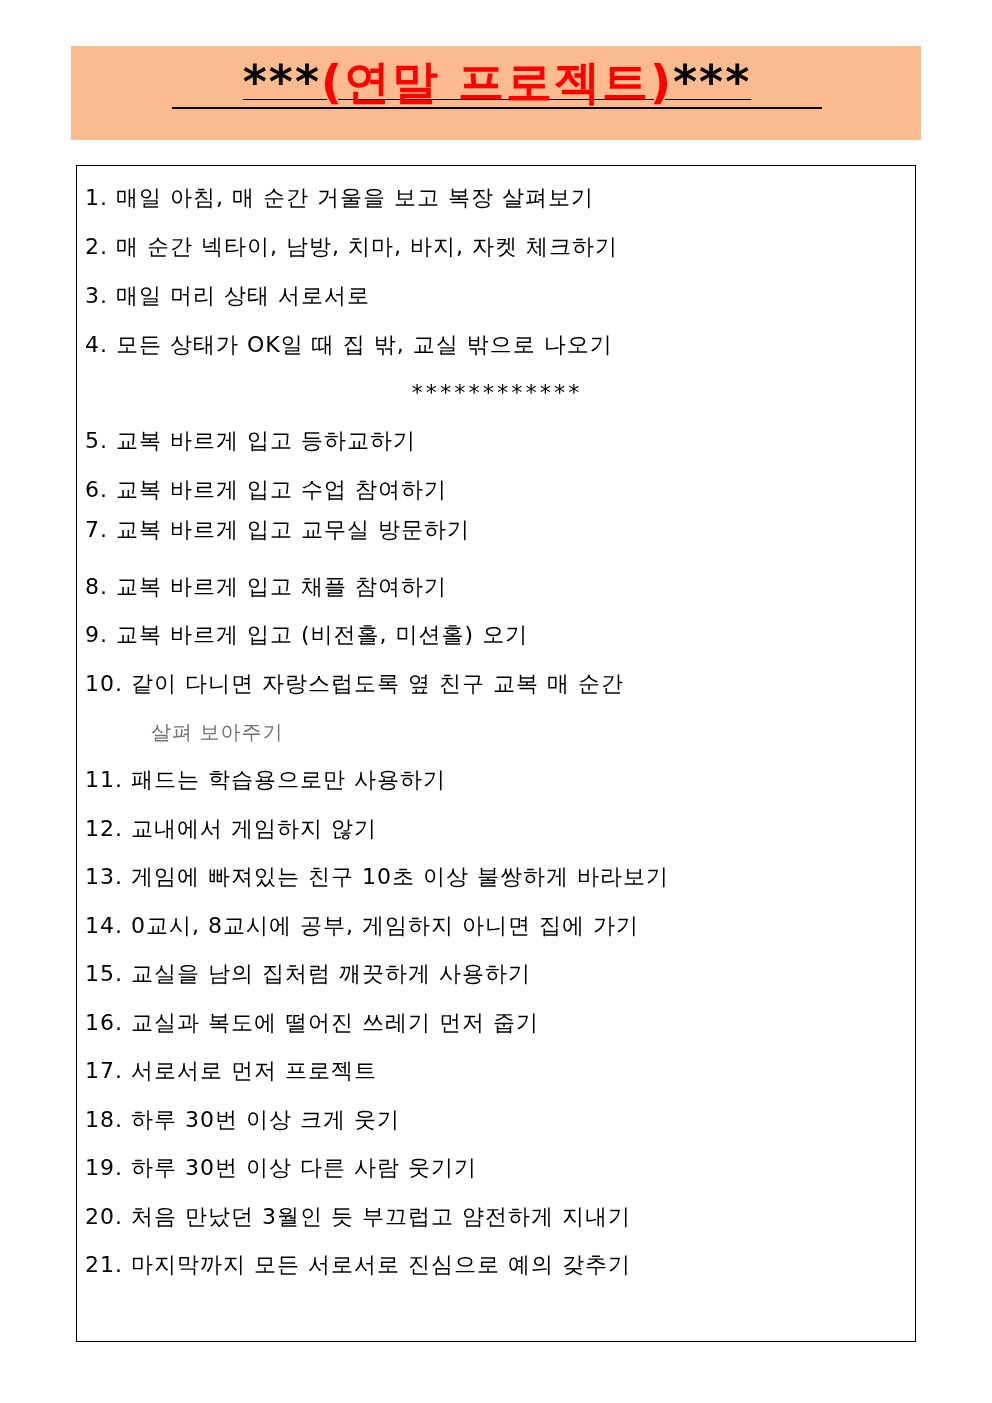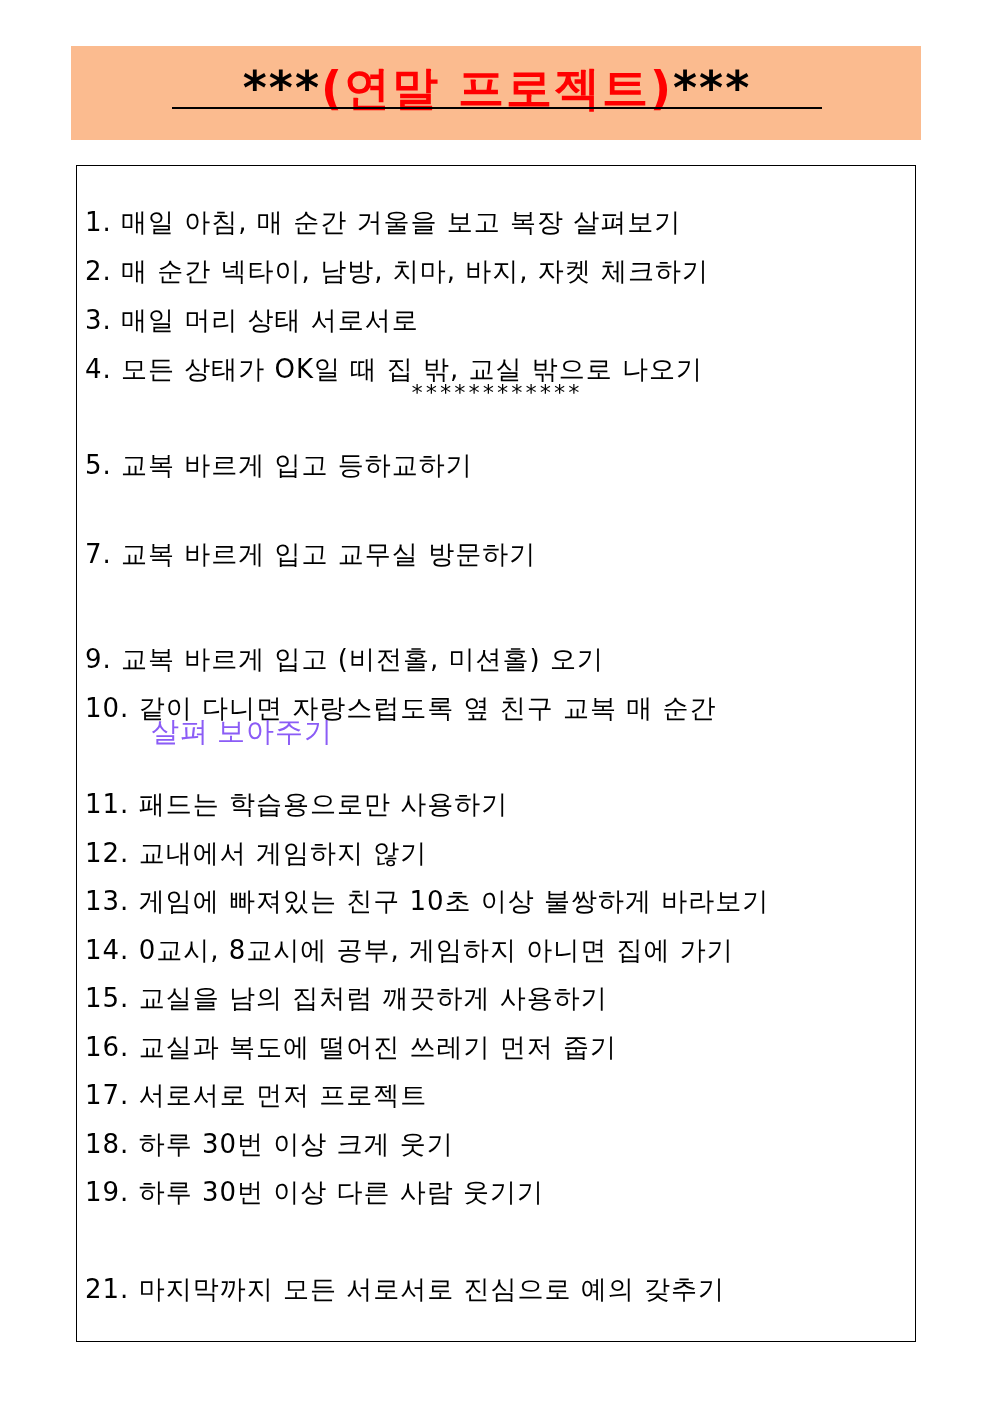--- a/index.html
+++ b/index.html
@@ -18,25 +18,26 @@
       position: absolute;
       left: 71px;
       top: 46px;
       width: 850px;
       height: 94px;
       background: #fbbb8f;
     }
     .title-wrap {
       position: absolute;
       left: 172px;
-      top: 58px;
+      top: 52px;
       width: 650px;
       height: 62px;
       text-align: center;
       white-space: nowrap;
+      text-decoration: underline;
     }
     .title-text {
       font-family: "DejaVu Sans", sans-serif;
       font-weight: bold;
       font-size: 46px;
       line-height: 60px;
       letter-spacing: 2px;
     }
     .title-stars { color: #000000; }
     .title-main { color: #ff0000; }
@@ -55,37 +56,36 @@
       width: 840px;
       height: 1177px;
       border: 1px solid #000000;
       box-sizing: border-box;
     }
     .item {
       position: absolute;
       left: 8px;
       height: 48px;
       font-family: "DejaVu Sans", sans-serif;
-      font-size: 26px;
+      font-size: 22px;
       line-height: 48px;
       color: #000000;
       white-space: nowrap;
       letter-spacing: 1px;
-      margin-top: 24px;
     }
     .item .num { display: inline-block; }
     .cont {
       position: absolute;
       left: 74px;
-      font-size: 28px;
+      font-size: 20px;
       line-height: 48px;
-      color: #8b5cf6;
+      color: #737373;
       white-space: nowrap;
       letter-spacing: 1px;
-      font-family: Liberation Serif, serif;
+      font-family: Liberation Sans, sans-serif;
     }
     .divider-stars {
       position: absolute;
       left: 0;
       width: 100%;
       text-align: center;
       font-family: "DejaVu Sans Mono", monospace;
       font-size: 22px;
       line-height: 48px;
       color: #000000;
@@ -103,27 +103,30 @@
 
 <div class="content-box">
   <div class="item" style="top:8px"><span class="num">1.</span> <span>매일 아침, 매 순간 거울을 보고 복장 살펴보기</span></div>
   <div class="item" style="top:57px"><span class="num">2.</span> <span>매 순간 넥타이, 남방, 치마, 바지, 자켓 체크하기</span></div>
   <div class="item" style="top:106px"><span class="num">3.</span> <span>매일 머리 상태 서로서로</span></div>
   <div class="item" style="top:155px"><span class="num">4.</span> <span>모든 상태가 OK일 때 집 밖, 교실 밖으로 나오기</span></div>
 
   <div class="divider-stars" style="top:203px">************</div>
 
   <div class="item" style="top:251px"><span class="num">5.</span> <span>교복 바르게 입고 등하교하기</span></div>
+  <div class="item" style="top:300px"><span class="num">6.</span> <span>교복 바르게 입고 수업 참여하기</span></div>
   <div class="item" style="top:340px"><span class="num">7.</span> <span>교복 바르게 입고 교무실 방문하기</span></div>
+  <div class="item" style="top:397px"><span class="num">8.</span> <span>교복 바르게 입고 채플 참여하기</span></div>
   <div class="item" style="top:445px"><span class="num">9.</span> <span>교복 바르게 입고 (비전홀, 미션홀) 오기</span></div>
   <div class="item" style="top:494px"><span class="num">10.</span> <span>같이 다니면 자랑스럽도록 옆 친구 교복 매 순간</span></div>
   <div class="cont" style="top:542px">살펴 보아주기</div>
   <div class="item" style="top:590px"><span class="num">11.</span> <span>패드는 학습용으로만 사용하기</span></div>
   <div class="item" style="top:639px"><span class="num">12.</span> <span>교내에서 게임하지 않기</span></div>
   <div class="item" style="top:687px"><span class="num">13.</span> <span>게임에 빠져있는 친구 10초 이상 불쌍하게 바라보기</span></div>
   <div class="item" style="top:736px"><span class="num">14.</span> <span>0교시, 8교시에 공부, 게임하지 아니면 집에 가기</span></div>
   <div class="item" style="top:784px"><span class="num">15.</span> <span>교실을 남의 집처럼 깨끗하게 사용하기</span></div>
   <div class="item" style="top:833px"><span class="num">16.</span> <span>교실과 복도에 떨어진 쓰레기 먼저 줍기</span></div>
   <div class="item" style="top:881px"><span class="num">17.</span> <span>서로서로 먼저 프로젝트</span></div>
   <div class="item" style="top:930px"><span class="num">18.</span> <span>하루 30번 이상 크게 웃기</span></div>
   <div class="item" style="top:978px"><span class="num">19.</span> <span>하루 30번 이상 다른 사람 웃기기</span></div>
+  <div class="item" style="top:1027px"><span class="num">20.</span> <span>처음 만났던 3월인 듯 부끄럽고 얌전하게 지내기</span></div>
   <div class="item" style="top:1075px"><span class="num">21.</span> <span>마지막까지 모든 서로서로 진심으로 예의 갖추기</span></div>
 </div>
 
 </body></html>

